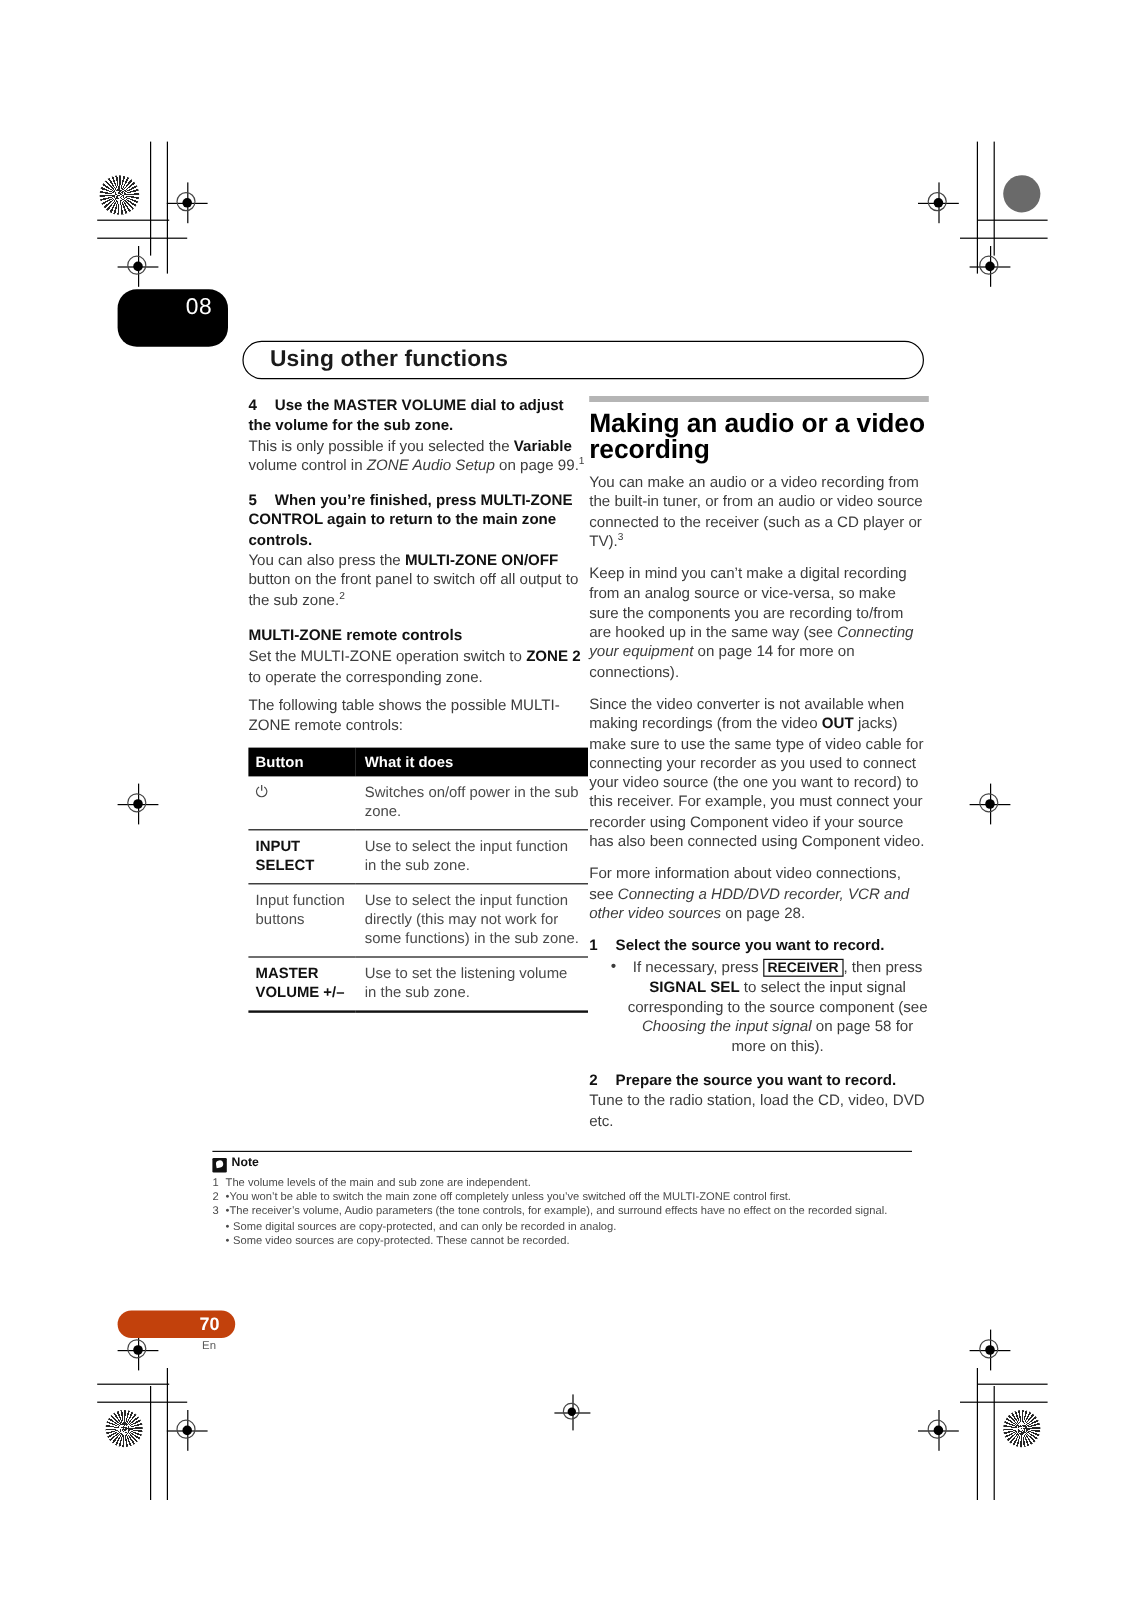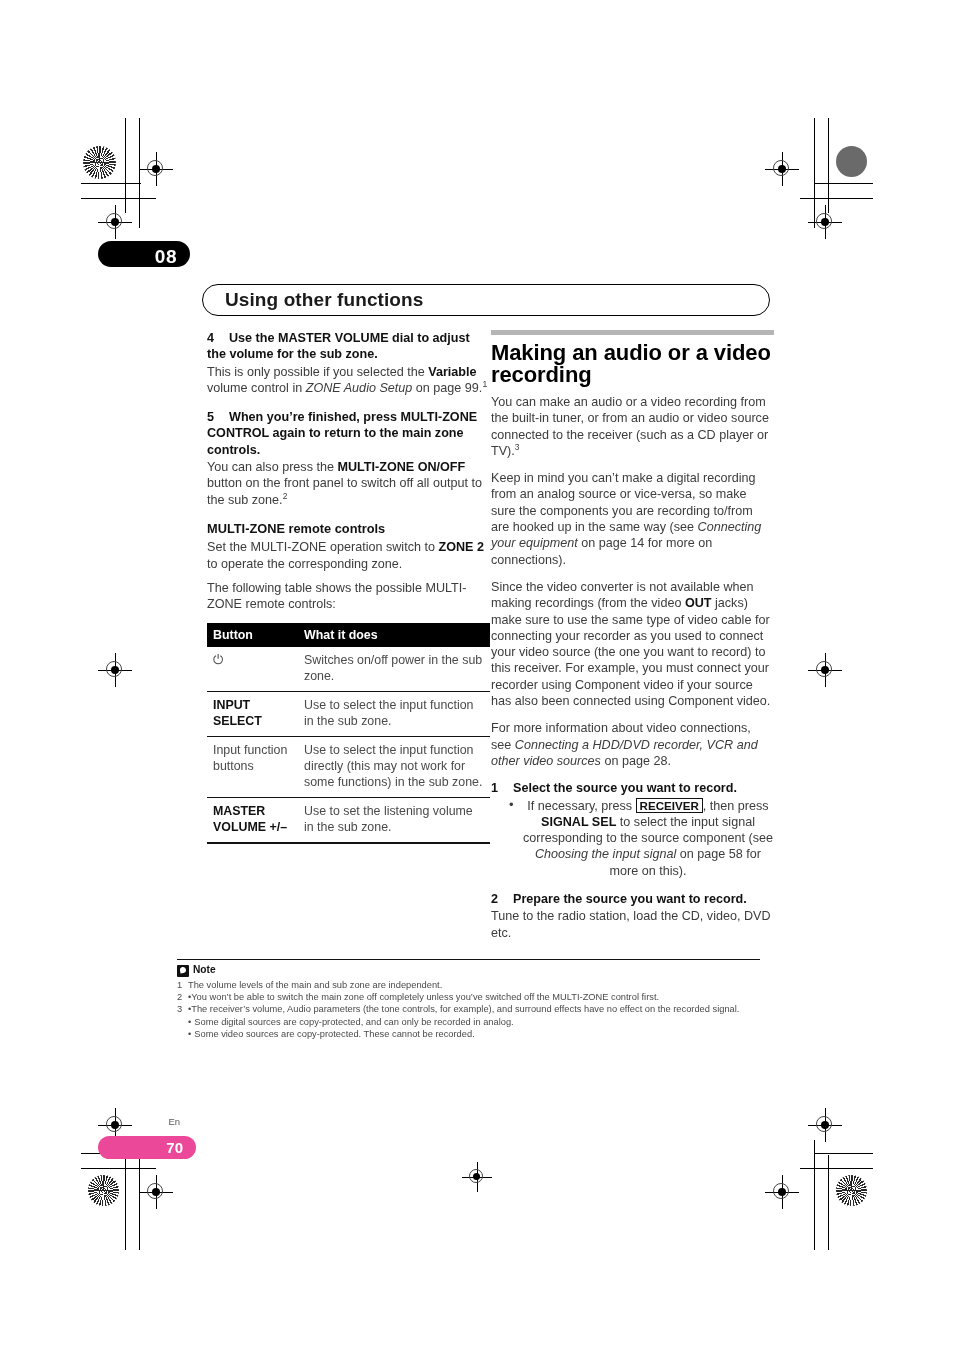--- a/index.html
+++ b/index.html
@@ -83,25 +83,25 @@
   .chapter-header {
     position: absolute;
     left: 98px;
     top: 241px;
     width: 672px;
     height: 32px;
   }
   .chapter-num-pill {
     position: absolute;
     left: 0; top: 0;
-    width: 92px; height: 26px;
+    width: 92px; height: 48px;
     background: #000;
     border-radius: 16px;
     color: #fff;
-    font-weight: bold;
+    font-weight: normal;
     font-size: 19px;
     line-height: 32px;
     text-align: right;
     padding-right: 13px;
     box-sizing: border-box;
     letter-spacing: .5px;
   }
   .chapter-title-pill {
     position: absolute;
     left: 104px; top: 0;
@@ -262,30 +262,29 @@
   .note-txt { flex: 1; }
   .note-sub { padding-left: 11px; }
   .note-sub .b { margin-right: 3px; }
 
   
   .page-pill {
     position: absolute;
     left: 98px;
     top: 1092px;
     width: 98px; height: 23px;
-    background: #ec4899;
+    background: #c2410c;
     border-radius: 11.5px;
     color: #fff;
     font-weight: bold;
     font-size: 15px;
     line-height: 23px;
     text-align: right;
     padding-right: 13px;
     box-sizing: border-box;
-    margin-top: 44px;
   }
   .page-lang {
     position: absolute;
     left: 98px;
     top: 1116px;
     width: 98px;
     text-align: right;
     padding-right: 16px;
     box-sizing: border-box;
     font-size: 9.5px;

